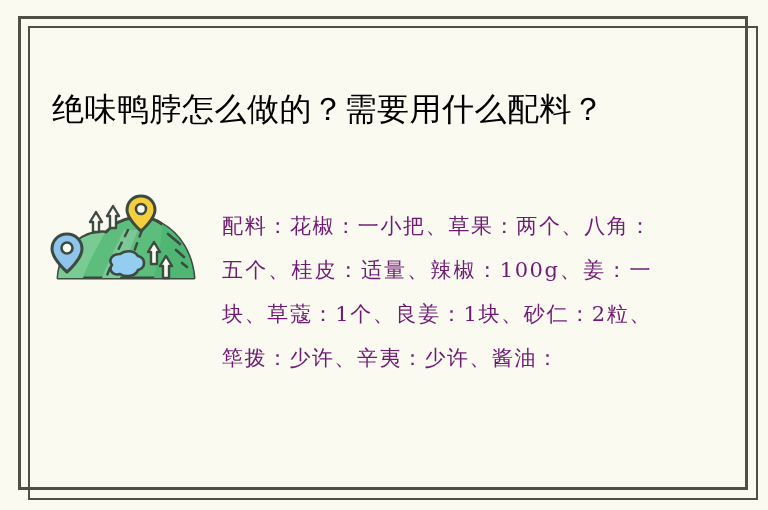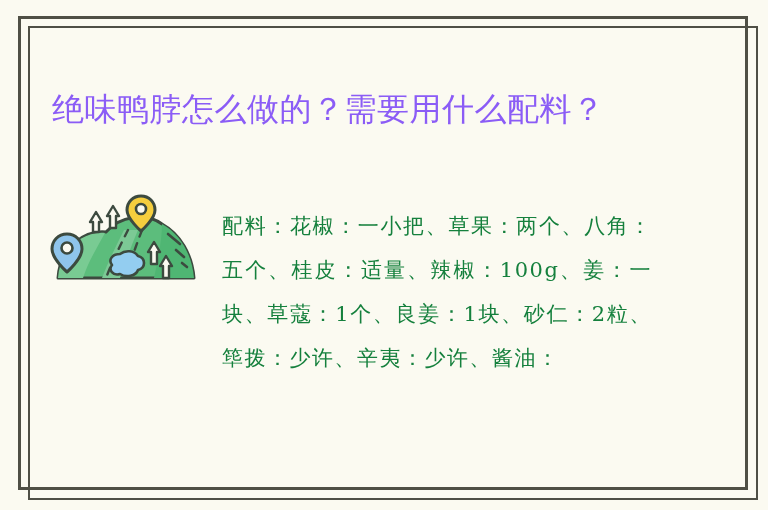--- a/index.html
+++ b/index.html
@@ -62,21 +62,21 @@
   }
 
   
   .title {
     position: absolute;
     left: 52px;
     top: 62px;
     width: 625px;
     font-size: 32px;
     line-height: 52px;
-    color: #8b5cf6;
+    color: #000000;
     letter-spacing: 0.5px;
     font-weight: 400;
     font-family: "Liberation Sans", "DejaVu Sans", sans-serif;
   }
 
   
   .body-row {
     position: absolute;
     left: 50px;
     top: 190px;
@@ -91,21 +91,21 @@
     flex: 0 0 150px;
     position: relative;
   }
   .thumb svg { display: block; }
 
   .body-text {
     flex: 1 1 auto;
     margin-left: 22px;
     font-size: 21px;
     line-height: 44px;
-    color: #15803d;
+    color: #701a75;
     font-family: "DejaVu Serif", "Liberation Serif", serif;
     letter-spacing: 1.5px;
     text-align: justify;
     word-break: break-all;
     padding-top: 14px;
     max-width: 430px;
   }
 </style>
 </head>
 <body>

